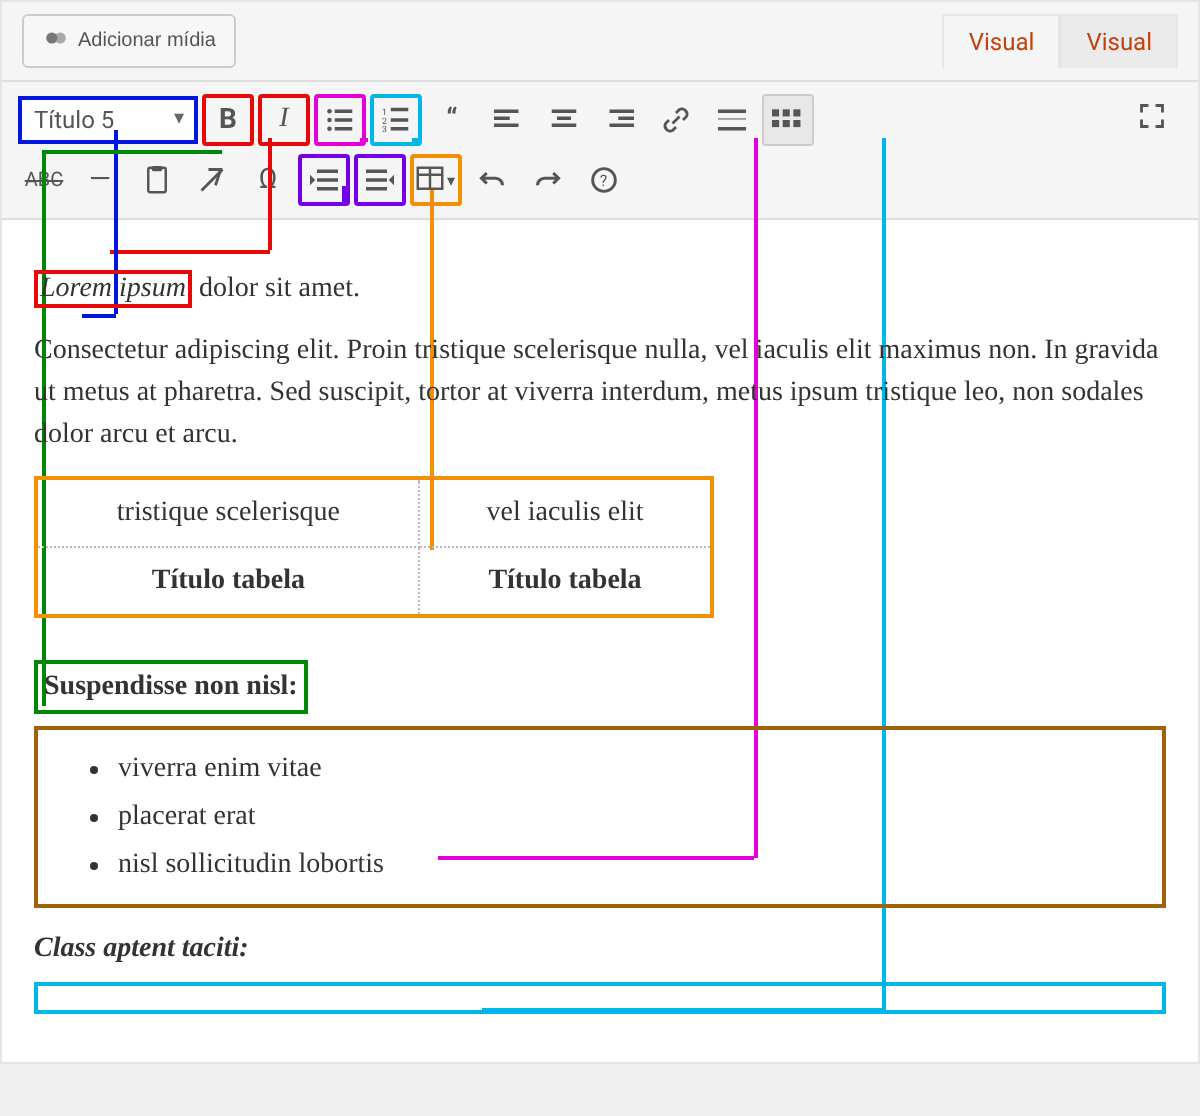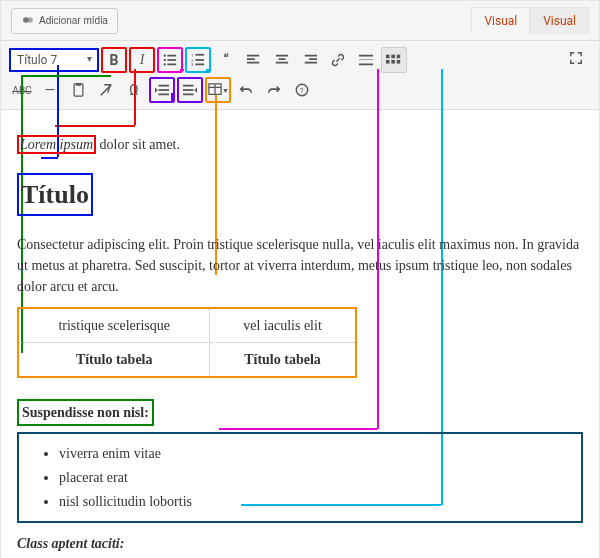--- a/index.html
+++ b/index.html
@@ -145,21 +145,21 @@
     border: 2px solid #008705;
     display: inline-block;
     font-weight: bold;
     padding: 1px 3px;
     margin-top: 13px;
   }
   .list-box {
     padding: 6px 10px 6px 30px;
     margin: 6px 0;
   }
-  .list-box.magenta { border: 2px solid #0c4a6e; }
+  .list-box.magenta { border: 2px solid #a16207; }
   .list-box.cyan    { border: 2px solid #00b7e7; }
   .list-box ul, .list-box ol { margin: 0; padding-left: 10px; }
   .list-box li { margin: 3px 0; font-size: 14px; }
   .bold-label { font-weight: bold; margin: 10px 0 4px; font-style: italic; }
   .editor-body { position: relative; }
   .toolbar { position: relative; }
   .wrapper { position: relative; }
   .line { position: absolute; background: transparent; }
   
   .v { width: 2px; }
@@ -185,21 +185,21 @@
     </button>
     <div class="tabs">
       <div class="tab active">Visual</div>
       <div class="tab">Visual</div>
     </div>
   </div>
 
   <div class="toolbar">
     <div class="toolbar-row">
       <div class="format-select">
-        <span>Título 7</span>
+        <span>Título 5</span>
       </div>
       <span class="tb-btn box-red">
           <b>B</b>
         </span>
       <span class="tb-btn box-red">
           <i style="font-family:Georgia">I</i>
         </span>
       <span class="tb-btn box-magenta">
         <svg width="14" height="14" viewBox="0 0 16 16" fill="#555">
             <circle cx="2" cy="3" r="1.3"></circle>
@@ -353,21 +353,20 @@
   <div class="line h c-cyan" style="left:205px; top:68px; width:4px"></div>
   <div class="line h c-cyan" style="left:240px; top:503px; width:200px"></div>
   <div class="line v c-orange" style="left:214px; top:94px; height:180px"></div>
   <div class="line v c-purple" style="left:170px; top:92px; height:8px"></div>
 
   <div class="editor-body">
     <p class="para">
       <span class="lorem-span">Lorem ipsum</span><span> dolor sit amet.</span>
     </p>
 
-    <div><span class="h2-title">Título</span></div>
 
     <p class="para">Consectetur adipiscing elit. Proin tristique scelerisque nulla, vel iaculis elit maximus non. In gravida ut metus at pharetra. Sed suscipit, tortor at viverra interdum, metus ipsum tristique leo, non sodales dolor arcu et arcu.</p>
 
     <table class="content-table">
       <tbody>
           <tr>
         <td>tristique scelerisque</td>
         <td>vel iaculis elit</td>
       </tr>
       <tr>

